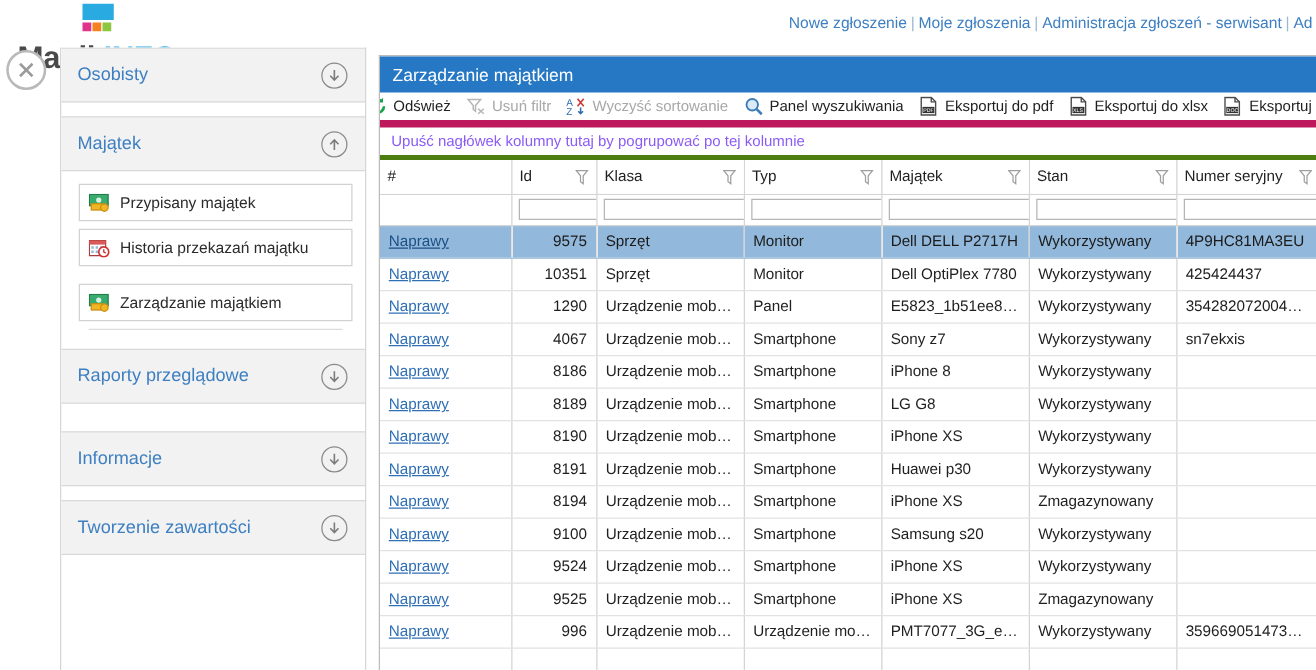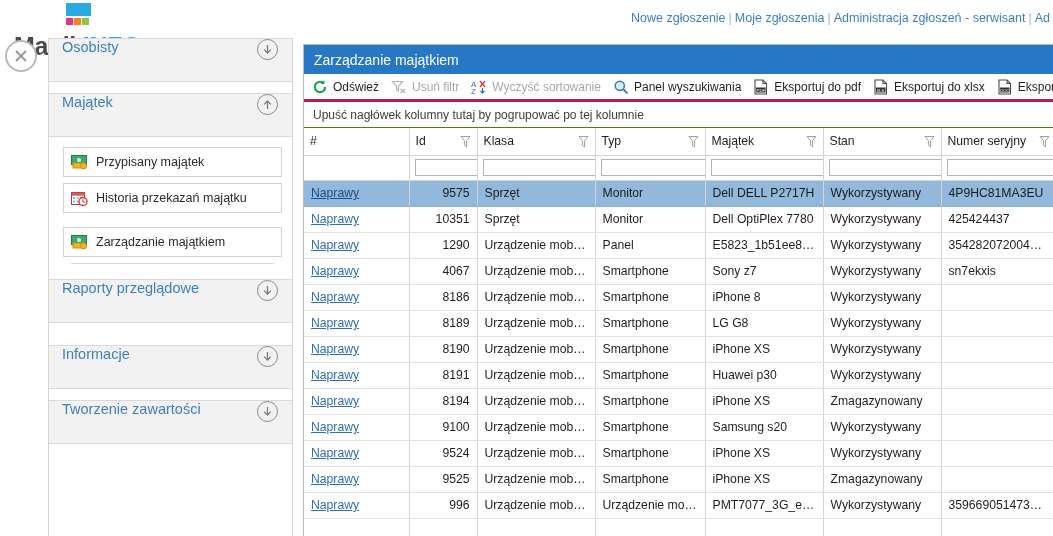--- a/index.html
+++ b/index.html
@@ -60,21 +60,21 @@
     width: 245px; height: 498px;
     background: #ffffff;
     border-left: 1px solid #d6d6d6;
     border-right: 1px solid #d6d6d6;
     overflow: hidden;
   }
   .grp { width: 100%; }
   .grp-head {
     height: 44px; background: #f2f2f2;
     border-top: 1px solid #d9d9d9; border-bottom: 1px solid #d9d9d9;
-    display: flex; align-items: flex-start; justify-content: space-between;
+    display: flex; align-items: center; justify-content: space-between;
     padding: 0 14px 0 13px;
     cursor: pointer;
     gap: 38px;
   }
   .grp-head .title { color: #3d7fc1; font-size: 14.5px; }
   .arrow-circle {
     width: 21px; height: 21px; border-radius: 50%;
     border: 1.4px solid #8a8a8a;
     display: flex; align-items: center; justify-content: center;
     flex: 0 0 auto;
@@ -100,36 +100,36 @@
     border-left: 1px solid #bcbcbc; border-top: 1px solid #bcbcbc;
     background: #fff;
     overflow: hidden;
   }
   .panel-title {
     height: 29px; background: #2678c4; color: #fff;
     display: flex; align-items: center; padding-left: 10px;
     font-size: 14px;
   }
   .toolbar {
-    height: 28px; border-bottom: 3px solid #be185d;
+    height: 28px; border-bottom: 6px solid #be185d;
     display: flex; align-items: center; padding-left: 8px;
-    white-space: nowrap; overflow: hidden;
+    white-space: nowrap; overflow: hidden; justify-content: center;
   }
   .tb-item {
     display: flex; align-items: center; gap: 5px;
     margin-right: 12px; font-size: 12px; color: #1f1f1f;
     cursor: pointer;
   }
   .tb-item.disabled { color: #a8a8a8; cursor: default; }
   .tb-ico { width: 16px; height: 16px; flex: 0 0 auto; }
 
   .groupbar {
-    height: 26px; border-bottom: 1px solid #4d7c0f;
+    height: 26px; border-bottom: 4px solid #4d7c0f;
     display: flex; align-items: center; padding-left: 9px;
-    font-size: 12px; color: #404040;
+    font-size: 12px; color: #8b5cf6;
   }
 
   
   .grid { width: 100%; }
   .grid table { border-collapse: collapse; table-layout: fixed; width: 752px; }
   .grid col.c0 { width: 105px; }
   .grid col.c1 { width: 68px; }
   .grid col.c2 { width: 118px; }
   .grid col.c3 { width: 110px; }
   .grid col.c4 { width: 118px; }

